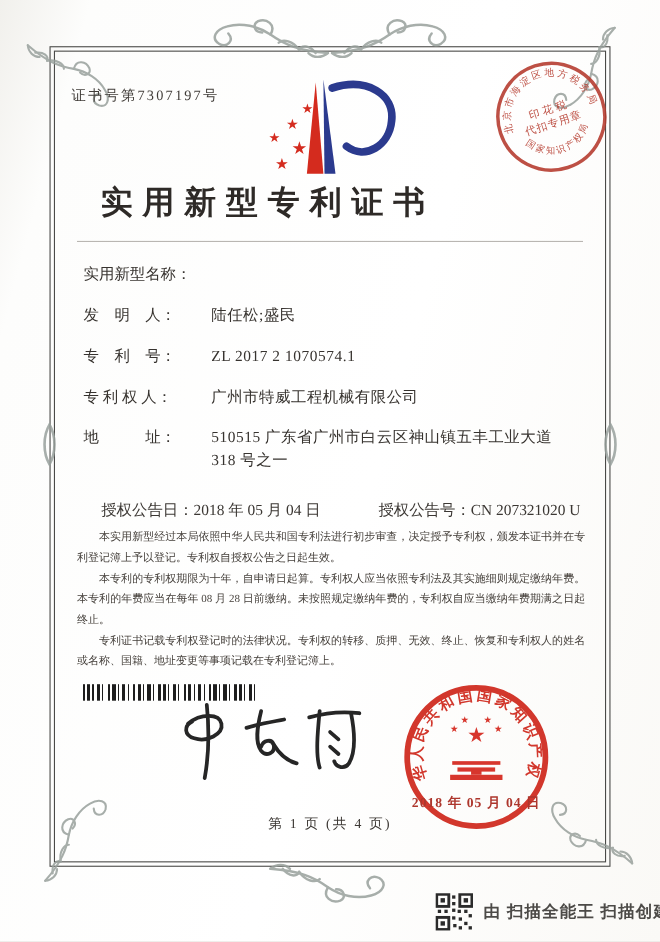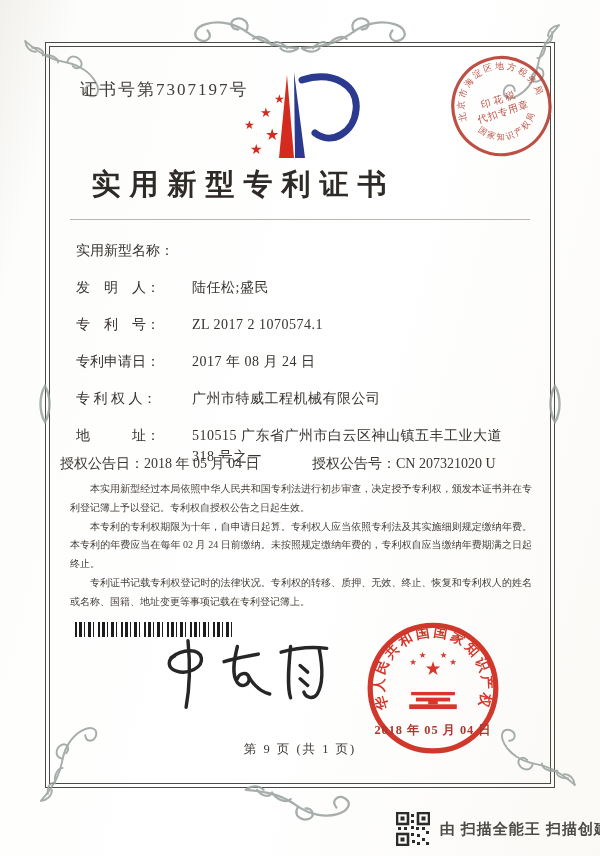--- a/index.html
+++ b/index.html
@@ -9,29 +9,29 @@
     font-family:"Liberation Serif","DejaVu Serif",serif;color:#3b3733;
   }
   .abs{position:absolute;}
   
   .frame{
     left:45px;top:42px;width:508px;height:744px;
     border:1px solid #4a4a48;outline:1px solid #4a4a48;outline-offset:-5px;
   }
   
   .orn{stroke:#98a09c;fill:none;stroke-width:2.4;stroke-linecap:round;opacity:.85;}
-  .cert-no{left:80px;top:78px;font-size:17px;letter-spacing:2px;color:#403c38;}
+  .cert-no{left:65px;top:78px;font-size:13px;letter-spacing:2px;color:#403c38;}
   .title{left:0;top:165px;width:487px;text-align:center;font-size:29px;font-weight:700;letter-spacing:9px;color:#2e2a27;}
   .title-rule{left:70px;top:219px;width:460px;height:1px;background:#b9b6b2;}
   .fields{left:76px;top:240px;width:450px;font-size:14px;}
   .field-row{display:flex;margin-bottom:16px;line-height:1.5;}
   .field-label{width:116px;flex:0 0 116px;color:#37332f;}
   .field-label:after{content:"：";}
   .field-value{flex:1;letter-spacing:.5px;color:#37332f;}
-  .grant-row{left:60px;top:455px;width:450px;display:flex;font-size:14px;}
+  .grant-row{left:92px;top:455px;width:450px;display:flex;font-size:14px;}
   .grant-left{flex:0 0 56%;}
   .grant-right{flex:1;}
   .paras{left:70px;top:480px;width:462px;font-size:10px;line-height:1.88;
     text-align:justify;color:#433e39;}
   .paras p{margin:0;text-indent:2em;}
   .barcode{left:75px;top:622px;width:158px;height:15px;
     background:repeating-linear-gradient(90deg,#1d1d1d 0 2px,transparent 2px 4px,#1d1d1d 4px 7px,transparent 7px 9px,#1d1d1d 9px 10px,transparent 10px 13px,#1d1d1d 13px 16px,transparent 16px 18px,#1d1d1d 18px 19px,transparent 19px 23px);}
   .signer{left:88px;top:656px;font-size:14.5px;line-height:1.65;color:#2f2b28;}
   .signature-svg{left:150px;top:636px;}
   .seal-svg{left:352px;top:612px;}
@@ -149,24 +149,20 @@
     </div>
     <div class="field-row">
       <span class="field-label">发　明　人</span>
       <span class="field-value">陆任松;盛民</span>
     </div>
     <div class="field-row">
       <span class="field-label">专　利　号</span>
       <span class="field-value">ZL 2017 2 1070574.1</span>
     </div>
     <div class="field-row">
-      <span class="field-label">专利申请日</span>
-      <span class="field-value">2017 年 08 月 24 日</span>
-    </div>
-    <div class="field-row">
       <span class="field-label">专 利 权 人</span>
       <span class="field-value">广州市特威工程机械有限公司</span>
     </div>
     <div class="field-row">
       <span class="field-label">地　　　址</span>
       <span class="field-value">510515 广东省广州市白云区神山镇五丰工业大道 318 号之一</span>
     </div>
   </div>
 
   
@@ -175,21 +171,21 @@
       <span>授权公告日</span>：<span>2018 年 05 月 04 日</span>
     </div>
     <div class="grant-right">
       <span>授权公告号</span>：<span>CN 207321020 U</span>
     </div>
   </div>
 
   
   <div class="abs paras">
     <p>本实用新型经过本局依照中华人民共和国专利法进行初步审查，决定授予专利权，颁发本证书并在专利登记簿上予以登记。专利权自授权公告之日起生效。</p>
-    <p>本专利的专利权期限为十年，自申请日起算。专利权人应当依照专利法及其实施细则规定缴纳年费。本专利的年费应当在每年 02 月 24 日前缴纳。未按照规定缴纳年费的，专利权自应当缴纳年费期满之日起终止。</p>
+    <p>本专利的专利权期限为十年，自申请日起算。专利权人应当依照专利法及其实施细则规定缴纳年费。本专利的年费应当在每年 08 月 28 日前缴纳。未按照规定缴纳年费的，专利权自应当缴纳年费期满之日起终止。</p>
     <p>专利证书记载专利权登记时的法律状况。专利权的转移、质押、无效、终止、恢复和专利权人的姓名或名称、国籍、地址变更等事项记载在专利登记簿上。</p>
   </div>
 
   
   <div class="abs barcode"></div>
 
   
 
   
   <svg class="abs signature-svg" width="190" height="78" viewBox="0 0 200 80">
@@ -224,21 +220,21 @@
       <text x="106" y="56" font-size="9" text-anchor="middle">★</text>
       <rect x="62" y="84" width="46" height="3.5"></rect>
       <rect x="67" y="90" width="36" height="4"></rect>
       <rect x="60" y="97" width="50" height="5"></rect>
       <rect x="80" y="92" width="10" height="5"></rect>
     </g>
     <text x="85" y="128" font-size="13" font-weight="bold" fill="#a8281e" text-anchor="middle" letter-spacing="1">2018 年 05 月 04 日</text>
   </svg>
 
   
-  <div class="abs footer">第 9 页 (共 1 页)</div>
+  <div class="abs footer">第 1 页 (共 4 页)</div>
 
   
   <div class="abs watermark">
     <svg width="34" height="34" viewBox="0 0 34 34">
       <g fill="#2b2b2b">
         <rect x="1" y="1" width="11" height="11" fill="none" stroke="#2b2b2b" stroke-width="2.6"></rect>
         <rect x="4.5" y="4.5" width="4" height="4"></rect>
         <rect x="22" y="1" width="11" height="11" fill="none" stroke="#2b2b2b" stroke-width="2.6"></rect>
         <rect x="25.5" y="4.5" width="4" height="4"></rect>
         <rect x="1" y="22" width="11" height="11" fill="none" stroke="#2b2b2b" stroke-width="2.6"></rect>

